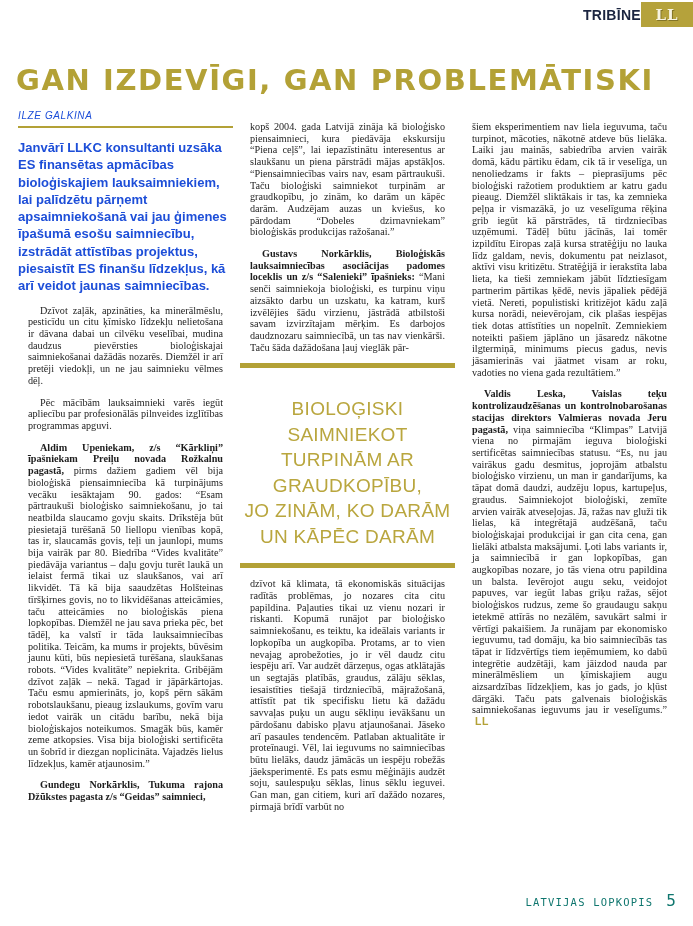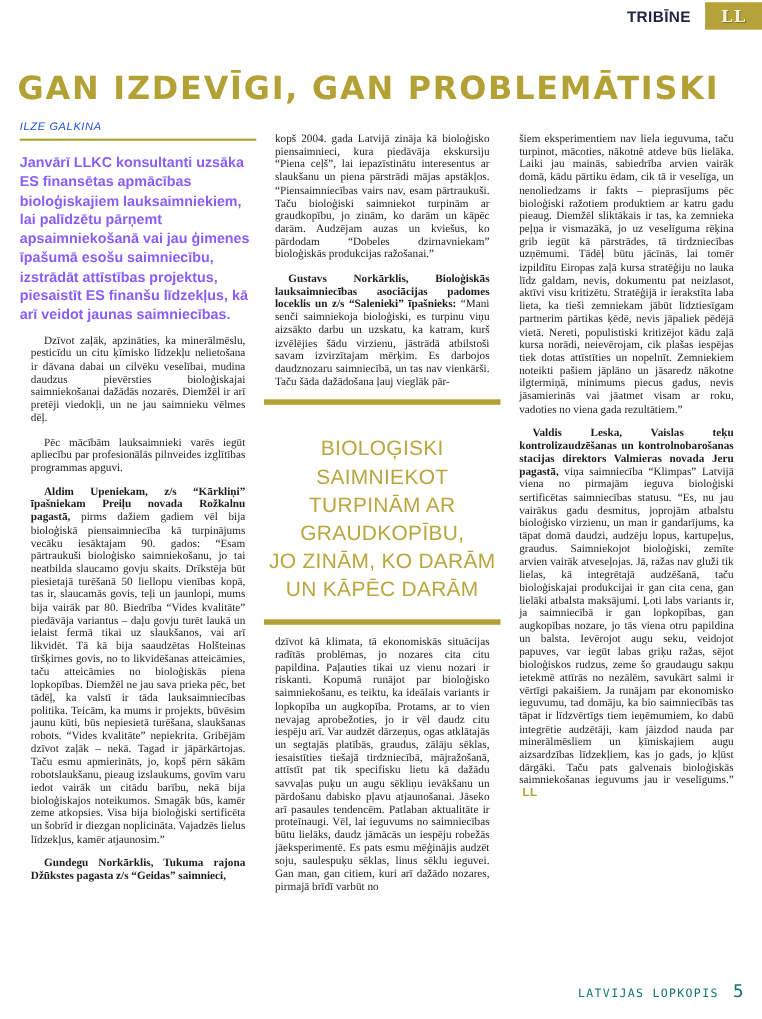--- a/index.html
+++ b/index.html
@@ -5,21 +5,21 @@
   html,body { margin:0; padding:0; background:#888; }
   .page {
     position:relative; width:693px; height:926px; margin:0 auto;
     background:#ffffff; overflow:hidden;
     font-family:"Liberation Serif", serif; color:#1d1d1d;
   }
   
   .kicker-row { position:absolute; top:2px; right:0; display:flex; align-items:center; }
   .kicker {
     font-family:"Liberation Sans", sans-serif; font-weight:bold;
-    font-size:14px; letter-spacing:.3px; color:#1b2540; margin-right:13px;
+    font-size:14px; letter-spacing:.3px; color:#1b2540; 
   }
   .badge {
     width:52px; height:25px; background:#b5a23b; color:#f7f3e2;
     font-family:"DejaVu Serif", serif; font-weight:bold; font-size:15px;
     display:flex; align-items:center; justify-content:center; letter-spacing:1px;
     text-shadow:1px 1px 0 rgba(90,80,20,.55);
   }
   
   .title {
     position:absolute; left:16px; top:28px; width:668px; margin:0;
@@ -32,21 +32,21 @@
   .col { width:215px; }
   .col + .col { margin-left:7px; }
   .col-pad { padding-top:3px; }
   .byline {
     font-family:"Liberation Sans", sans-serif; font-style:italic;
     font-size:10px; letter-spacing:.6px; color:#1d4ed8; padding-top:2px;
   }
   .byline-rule { height:2px; background:#b3a136; border:0; margin:5px 0 0 0; }
   .intro {
     font-family:"Liberation Sans", sans-serif; font-weight:bold;
-    font-size:13px; line-height:17.3px; color:#8b5cf6; margin:11px 0 7px 0;
+    font-size:13px; line-height:17.3px; color:#1d4ed8; margin:11px 0 7px 0;
   }
   p.body {
     margin:10px; font-size:10.2px; line-height:11.7px;
     text-align:justify; color:#1d1d1d;
   }
   p.body.indent { text-indent:12px; }
   p.body b { font-weight:bold; }
   .endmark {
     color:#b3a136; font-family:"Liberation Sans", sans-serif;
     font-weight:bold; font-size:10.5px; margin-left:3px; letter-spacing:.5px;

